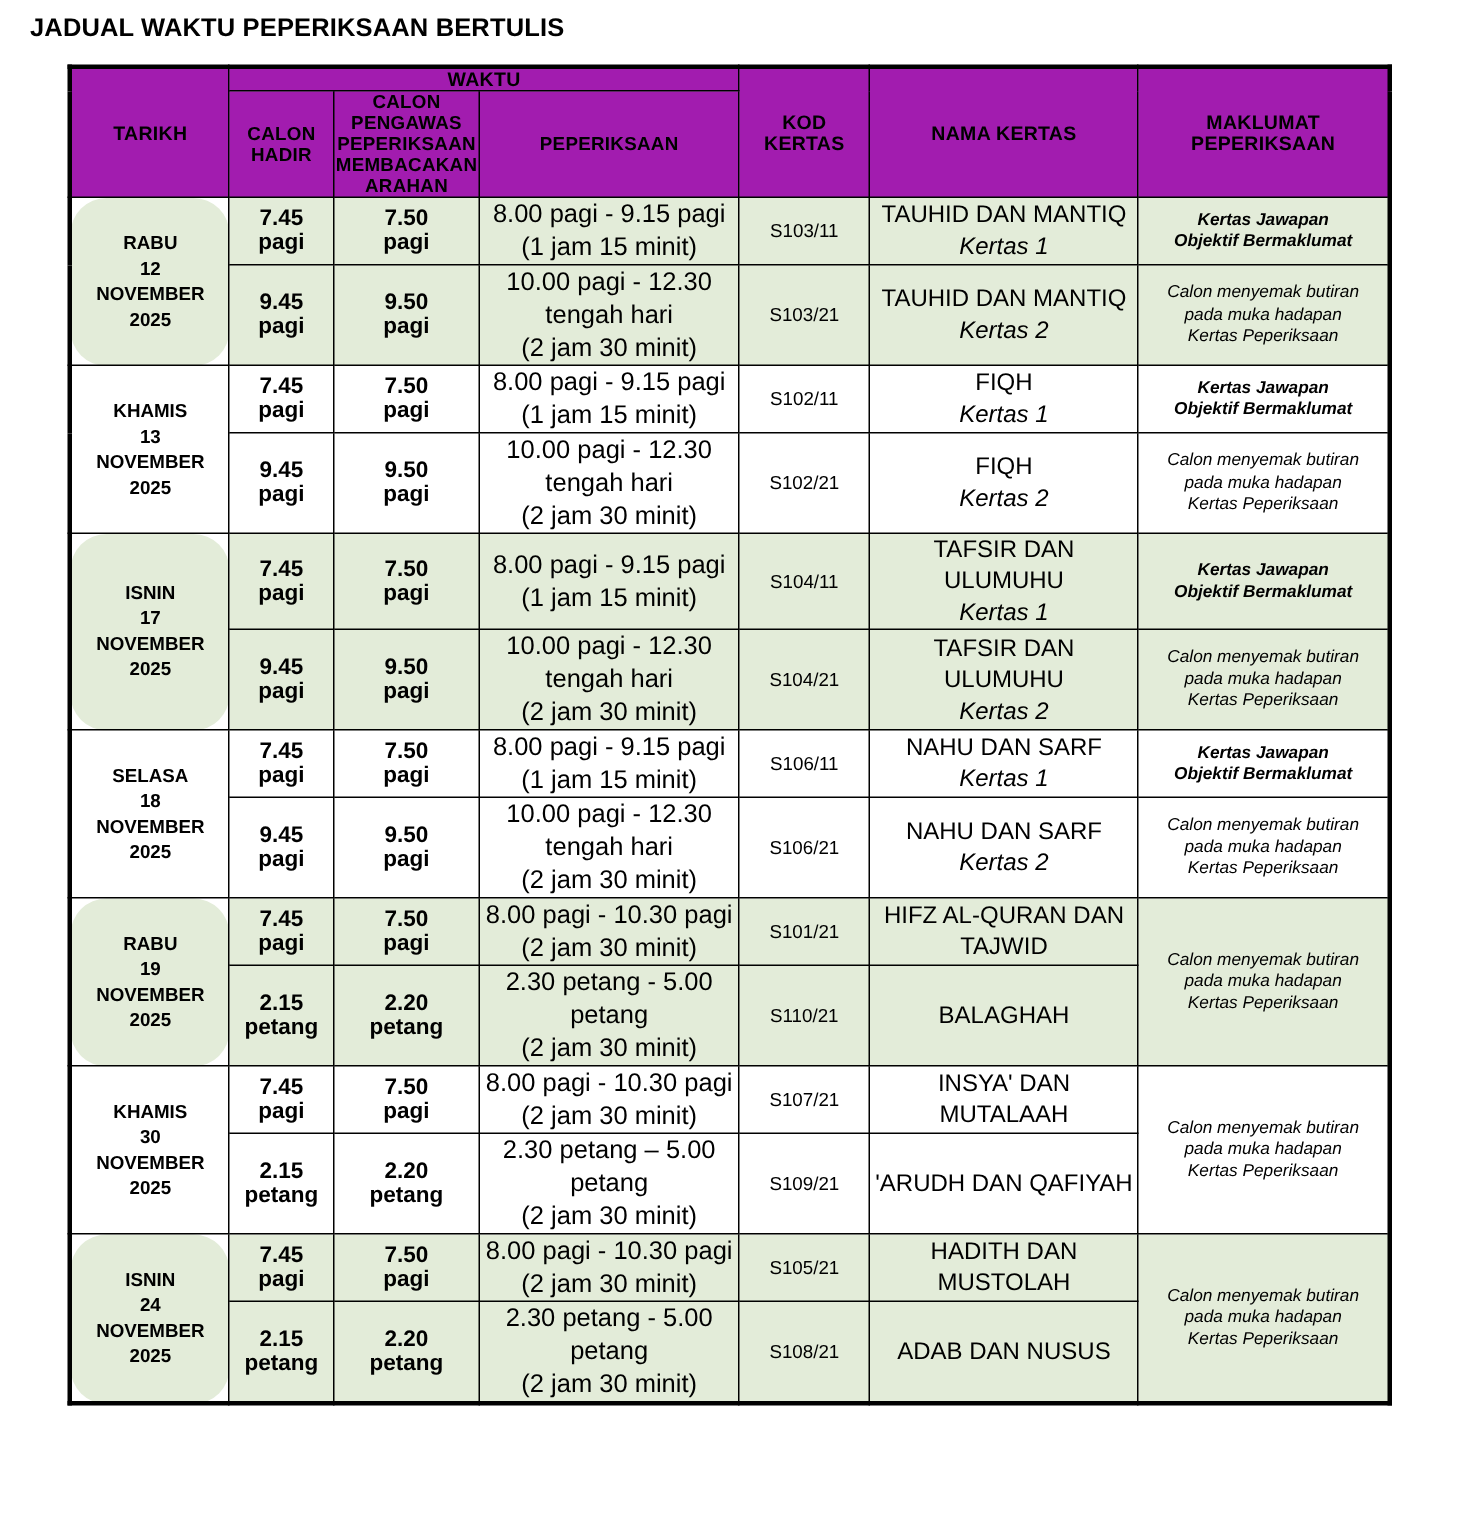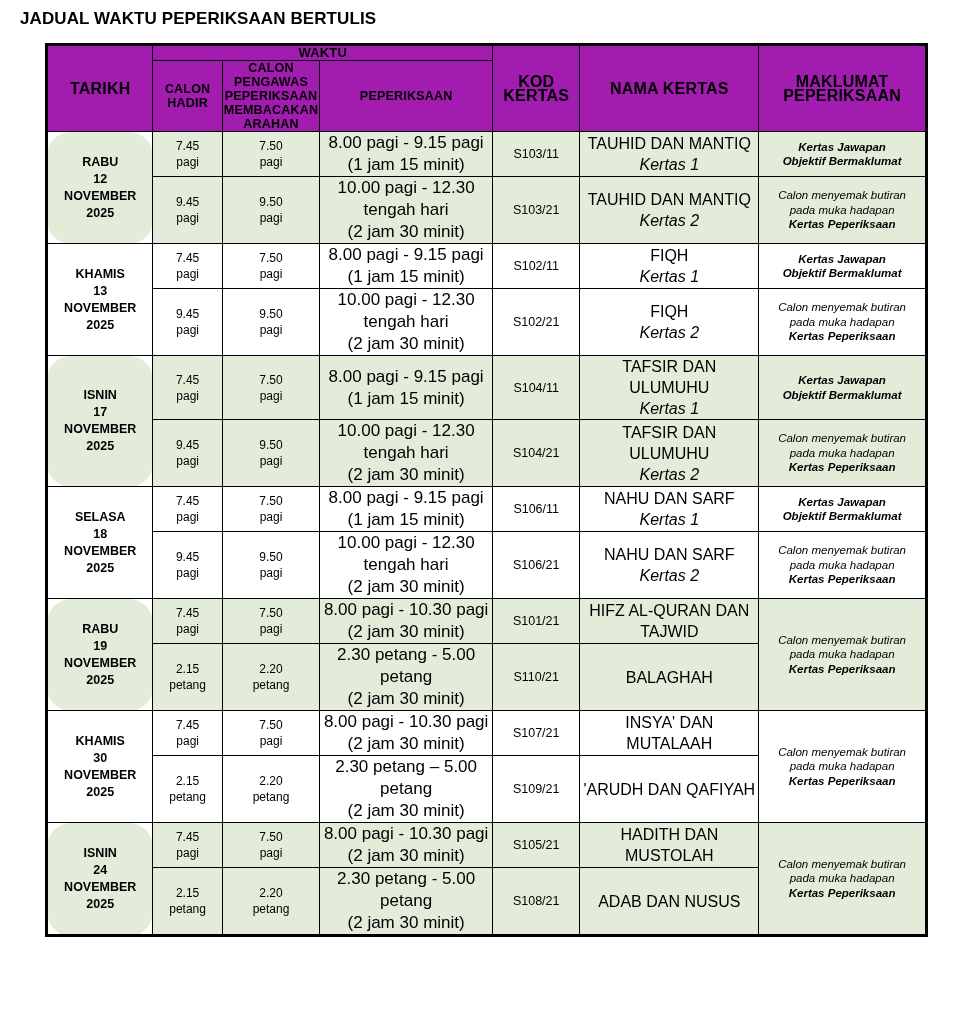--- a/index.html
+++ b/index.html
@@ -52,21 +52,21 @@
   
   .hdr {
     background: #a21caf;
     font-weight: bold;
     font-size: 12.5px;
     line-height: 14px;
     letter-spacing: 0.2px;
     padding: 5px 2px;
   }
   .hdr-waktu { font-size: 13px; padding: 8px 2px; }
-  .hdr-tarikh { font-size: 16px; }
+  .hdr-tarikh { font-size: 13px; }
   .hdr-row-bottom td { border-bottom: 3px solid #000; }
   .hdr-top-tarikh { border-bottom: 3px solid #000; }
 
   
   .c-tarikh  { width: 106px; }
   .c-calon   { width: 69px; }
   .c-ketua   { width: 97px; }
   .c-pep     { width: 172px; }
   .c-kod     { width: 87px; }
   .c-nama    { width: 178px; }
@@ -78,32 +78,32 @@
     line-height: 16px;
     padding: 6px 3px;
   }
   .date-cell {
     font-weight: bold;
     font-size: 12.5px;
     line-height: 17px;
     padding: 4px 2px;
     border-radius: 24px;
   }
-  .time-cell { font-size: 12px; line-height: 16px; padding: 7px 2px; }
+  .time-cell { font-size: 15px; line-height: 16px; padding: 7px 2px; font-weight: bold; }
   .pep-cell  { font-size: 17px; line-height: 22px; padding: 6px 4px; }
   .kod-cell  { font-size: 12.5px; padding: 6px 2px; margin-top: 10px; }
   .nama-cell { font-size: 16px; line-height: 21px; padding: 6px 4px; }
   .nama-cell .sub { font-style: italic; }
   .makl-cell {
     font-size: 11.5px;
     line-height: 14.5px;
     font-style: italic;
     padding: 6px 5px;
   }
-  .makl-cell .b { font-weight: bold; }
+  .makl-cell .b { font-weight: normal; }
   .makl-strong { font-weight: bold; font-style: italic; }
 
   
   tr.tint td { background: #e3ecd9; }
   tr.plain td { background: #ffffff; }
 
   
   .block-end td { border-bottom: 3px solid #000; }
 </style>
 </head>

